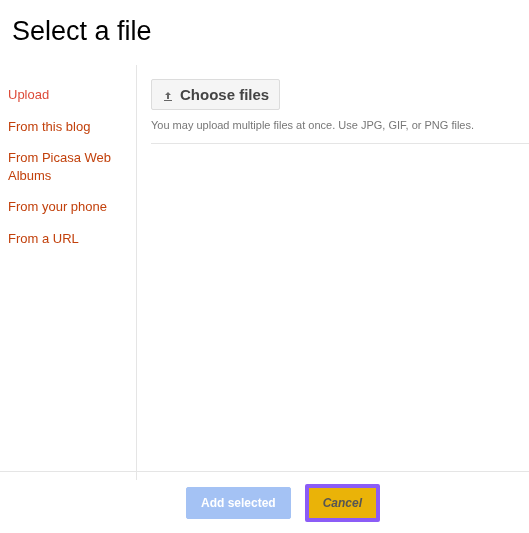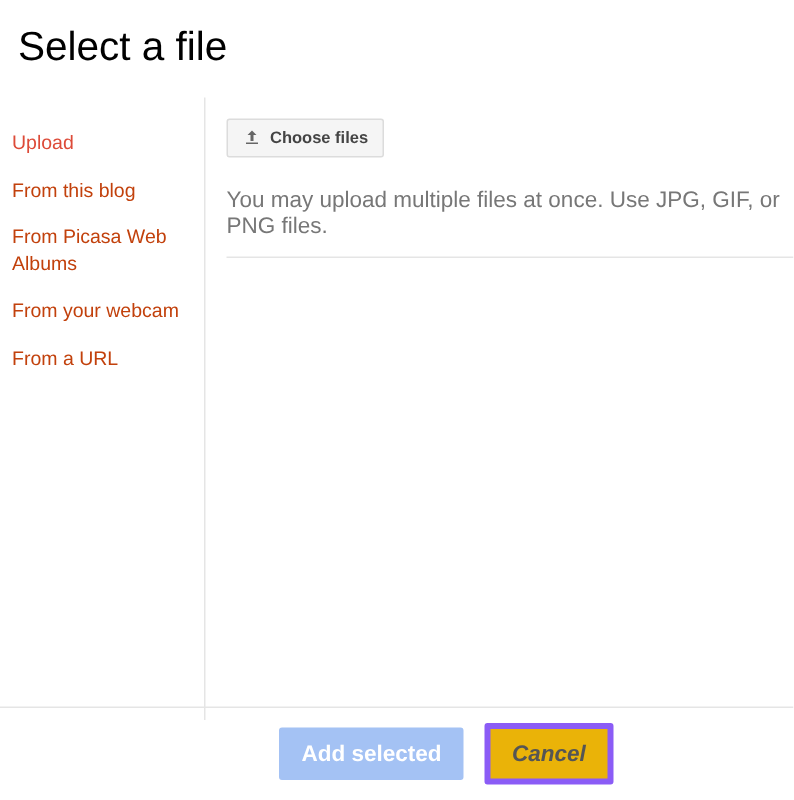--- a/index.html
+++ b/index.html
@@ -47,33 +47,33 @@
     position: relative;
   }
   .choose-btn {
     display: inline-flex;
     align-items: center;
     gap: 6px;
     background: #f5f5f5;
     border: 1px solid #dcdcdc;
     border-radius: 2px;
     padding: 6px 10px;
-    font-size: 11px;
+    font-size: 15px;
     font-weight: bold;
     color: #444;
     cursor: pointer;
   }
   .upload-icon {
     width: 12px;
     height: 12px;
     display: inline-block;
   }
   .hint {
-    margin-top: 20px;
-    font-size: 15px;
+    margin-top: 9px;
+    font-size: 11px;
     color: #777;
   }
   .divider {
     border: none;
     border-top: 1px solid #e5e5e5;
     margin-top: 12px;
   }
   .footer {
     position: absolute;
     bottom: 0;
@@ -82,21 +82,21 @@
     height: 62px;
     border-top: 1px solid #e5e5e5;
     display: flex;
     align-items: center;
     padding-left: 186px;
     gap: 14px;
   }
   .btn {
     border-radius: 2px;
     padding: 8px 14px;
-    font-size: 15px;
+    font-size: 12px;
     font-weight: bold;
     cursor: pointer;
     border: 1px solid transparent;
   }
   .btn-primary {
     background: #a4c2f4;
     color: #fff;
     border-color: #a4c2f4;
     cursor: default;
   }
@@ -112,21 +112,21 @@
 
 <div class="header">
   <h1>Select a file</h1>
 </div>
 
 <div class="body">
   <nav class="sidebar">
     <a class="sidebar-item active">Upload</a>
     <a class="sidebar-item">From this blog</a>
     <a class="sidebar-item">From Picasa Web Albums</a>
-    <a class="sidebar-item">From your webcam</a>
+    <a class="sidebar-item">From your phone</a>
     <a class="sidebar-item">From a URL</a>
   </nav>
 
   <div class="main">
     <button class="choose-btn">
       <span class="upload-icon">
         <svg viewBox="0 0 12 12" width="12" height="12">
           <path d="M2 9 L10 9 L10 10 L2 10 Z" fill="#666"></path>
           <path d="M6 1 L9 4 L7 4 L7 8 L5 8 L5 4 L3 4 Z" fill="#666"></path>
         </svg>

